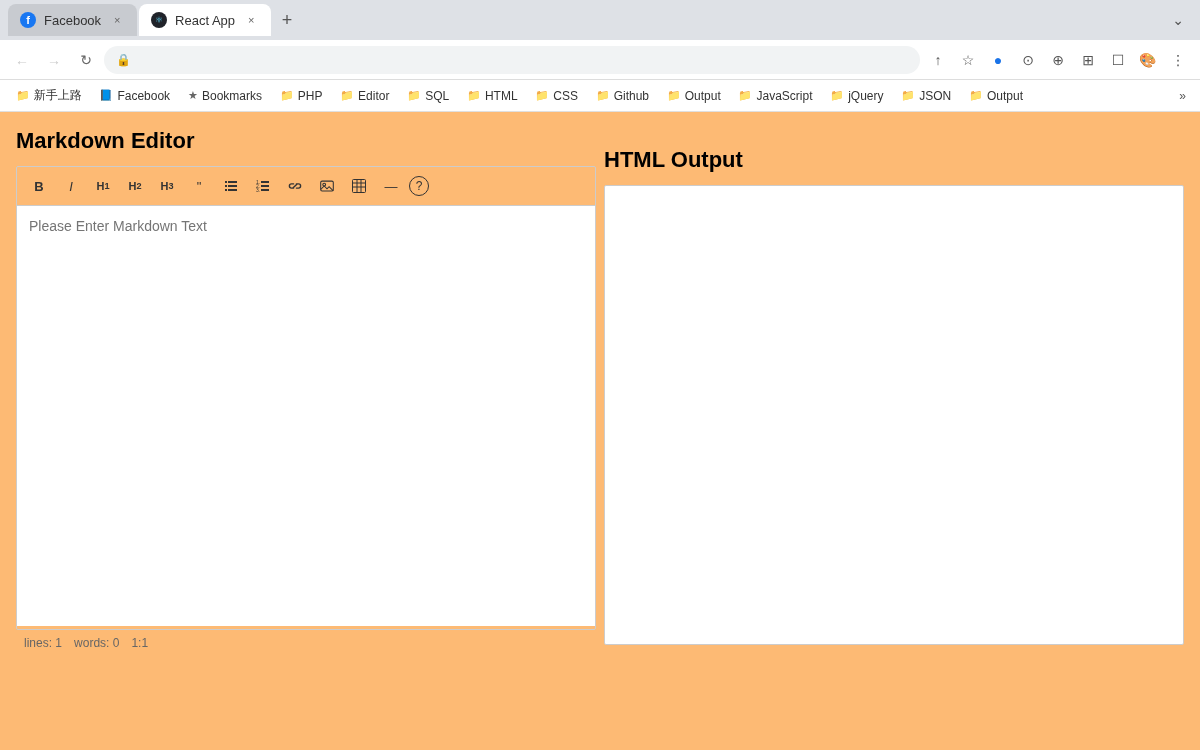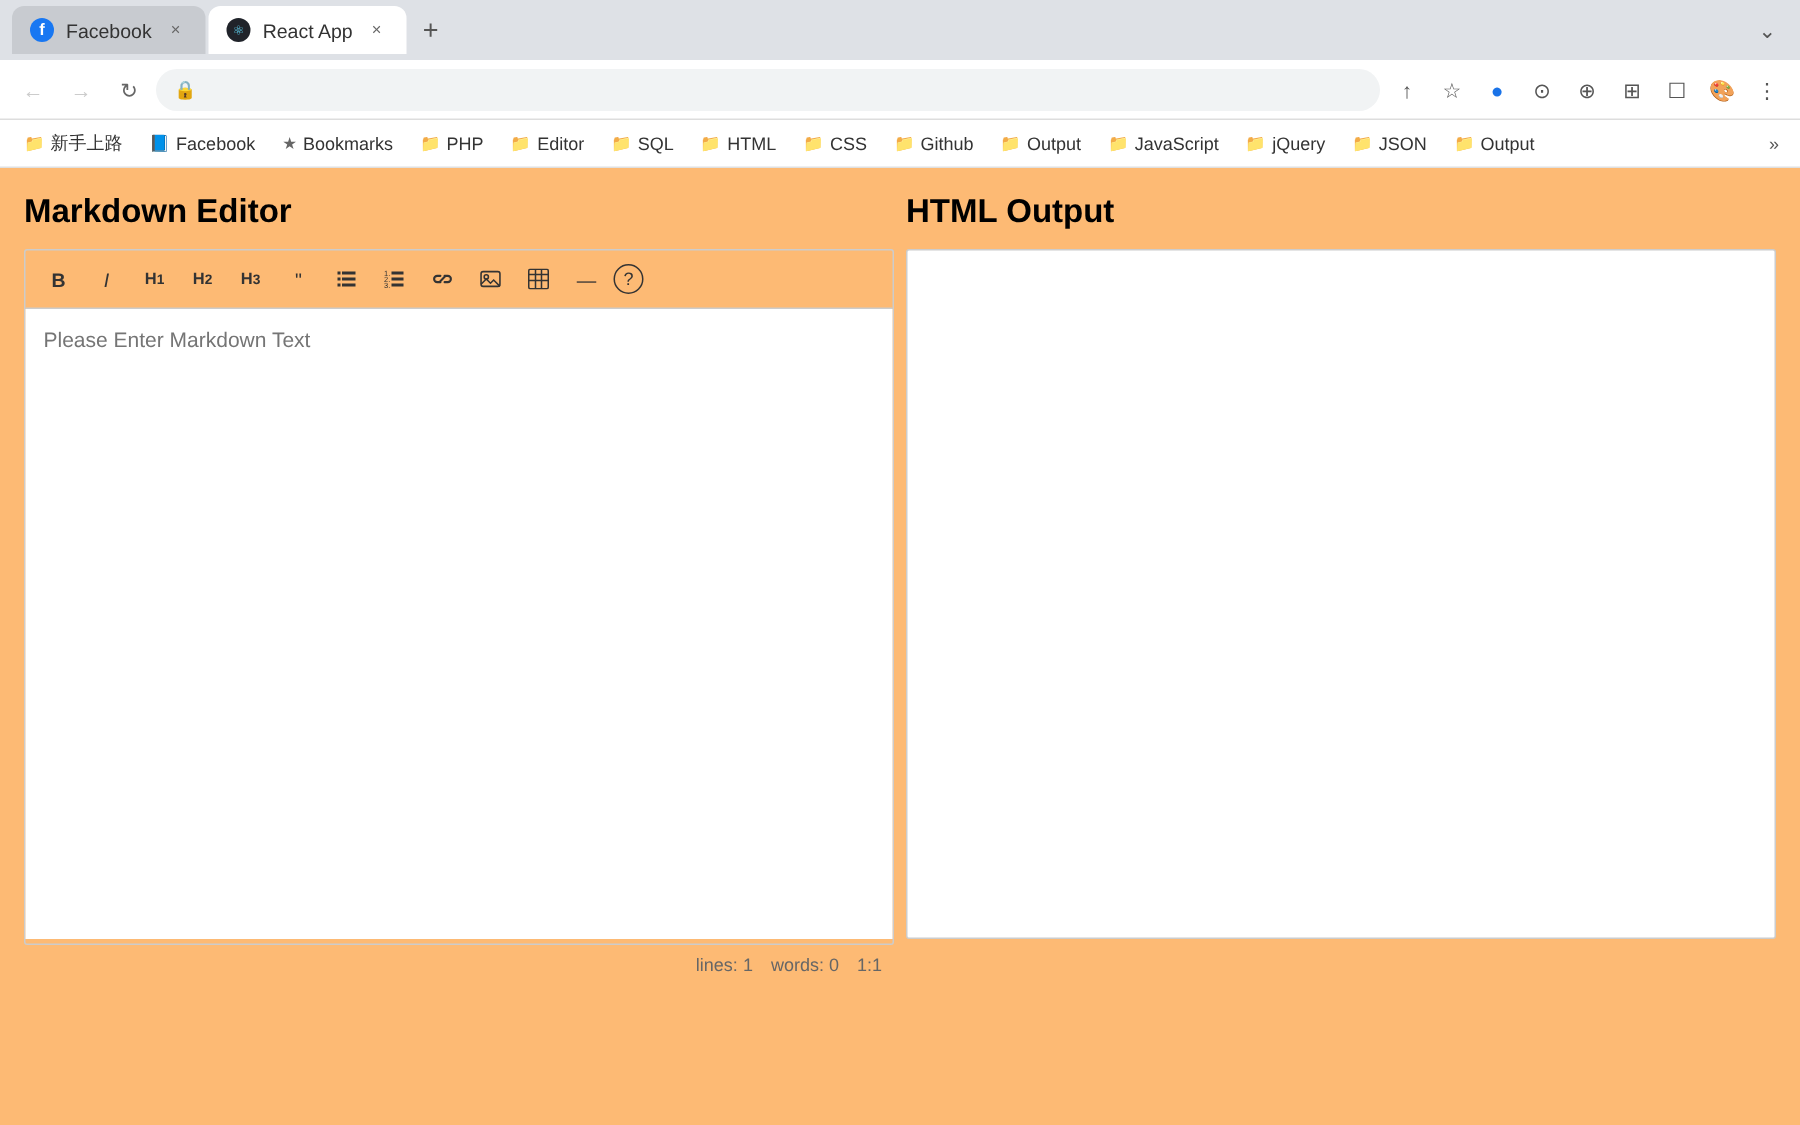--- a/index.html
+++ b/index.html
@@ -230,40 +230,40 @@
       padding: 12px;
       font-size: 14px;
       color: #999;
       resize: none;
       font-family: Arial, sans-serif;
     }
 
     
     .output-section {
       flex: 1;
+      margin-top: 19px;
     }
 
     .output-title {
       font-size: 22px;
       font-weight: bold;
       color: #000;
       margin-bottom: 12px;
     }
 
     .output-box {
       border: 1px solid #ccc;
       border-radius: 2px;
       min-height: 460px;
       background: #fff;
     }
 
     
     .status-bar {
       display: flex;
-      justify-content: flex-end;
       align-items: center;
       padding: 6px 8px;
       font-size: 12px;
       color: #666;
       gap: 12px;
     }
   </style>
 </head>
 <body>
 

